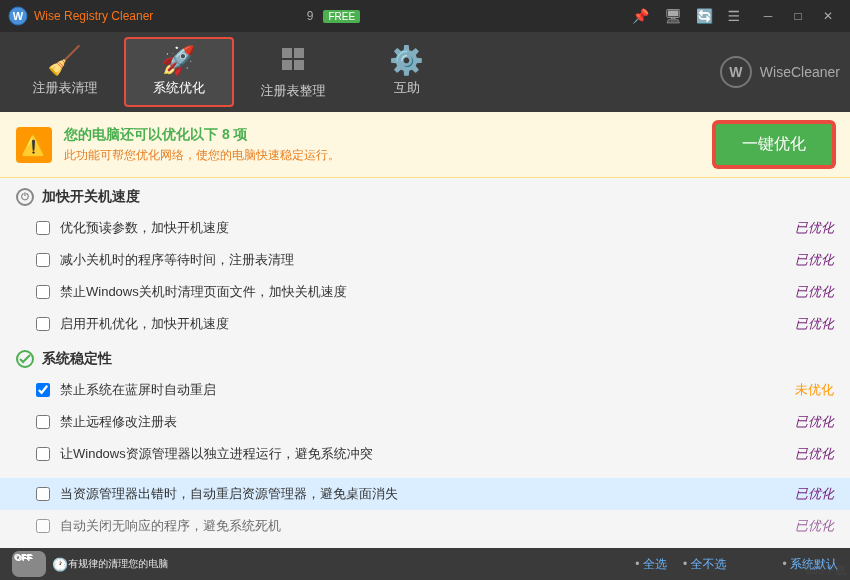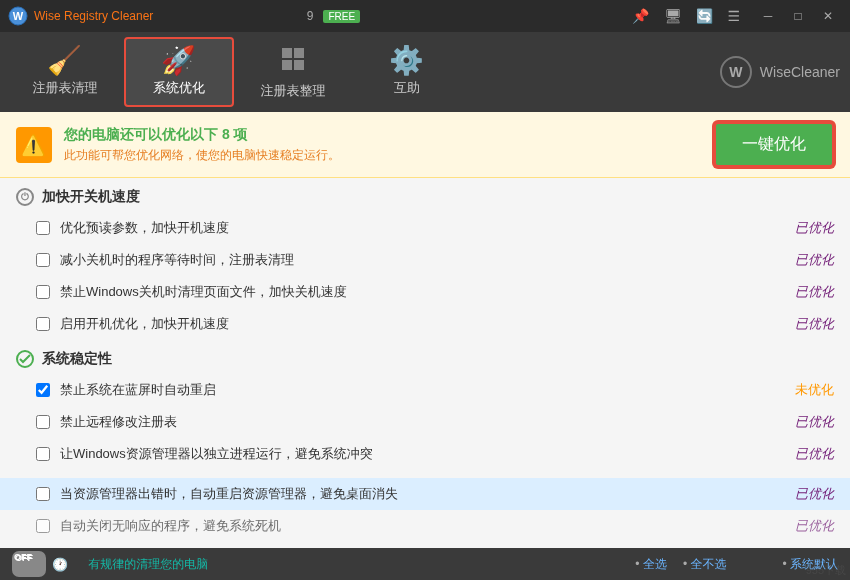--- a/index.html
+++ b/index.html
@@ -243,23 +243,23 @@
     }
     .toggle-off::after {
       content: 'OFF';
       position: absolute;
       left: 2px;
       top: 1px;
       font-size: 9px;
       color: white;
     }
     .bottom-text {
-      color: #14b8a6;
-      font-size: 12px;
-      margin-left: 20px;
+      color: #e5e5e5;
+      font-size: 10px;
+      margin-left: 0;
     }
     .bottom-links {
       margin-left: auto;
       display: flex;
       gap: 16px;
       color: #aaa;
       font-size: 12px;
     }
     .bottom-links a { color: #6bb5ff; text-decoration: none; cursor: pointer; }
     .watermark {

